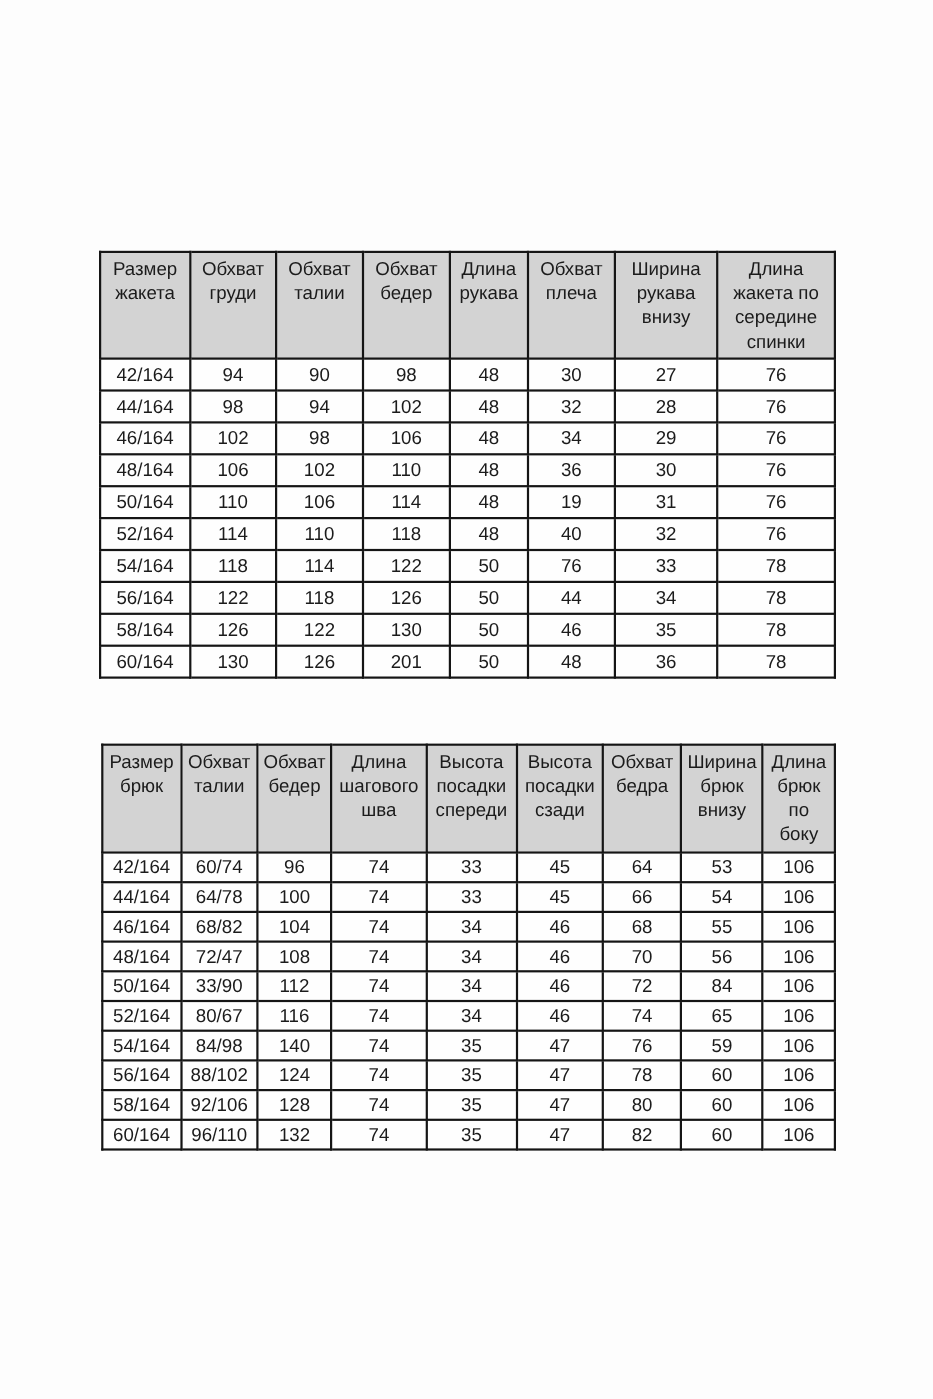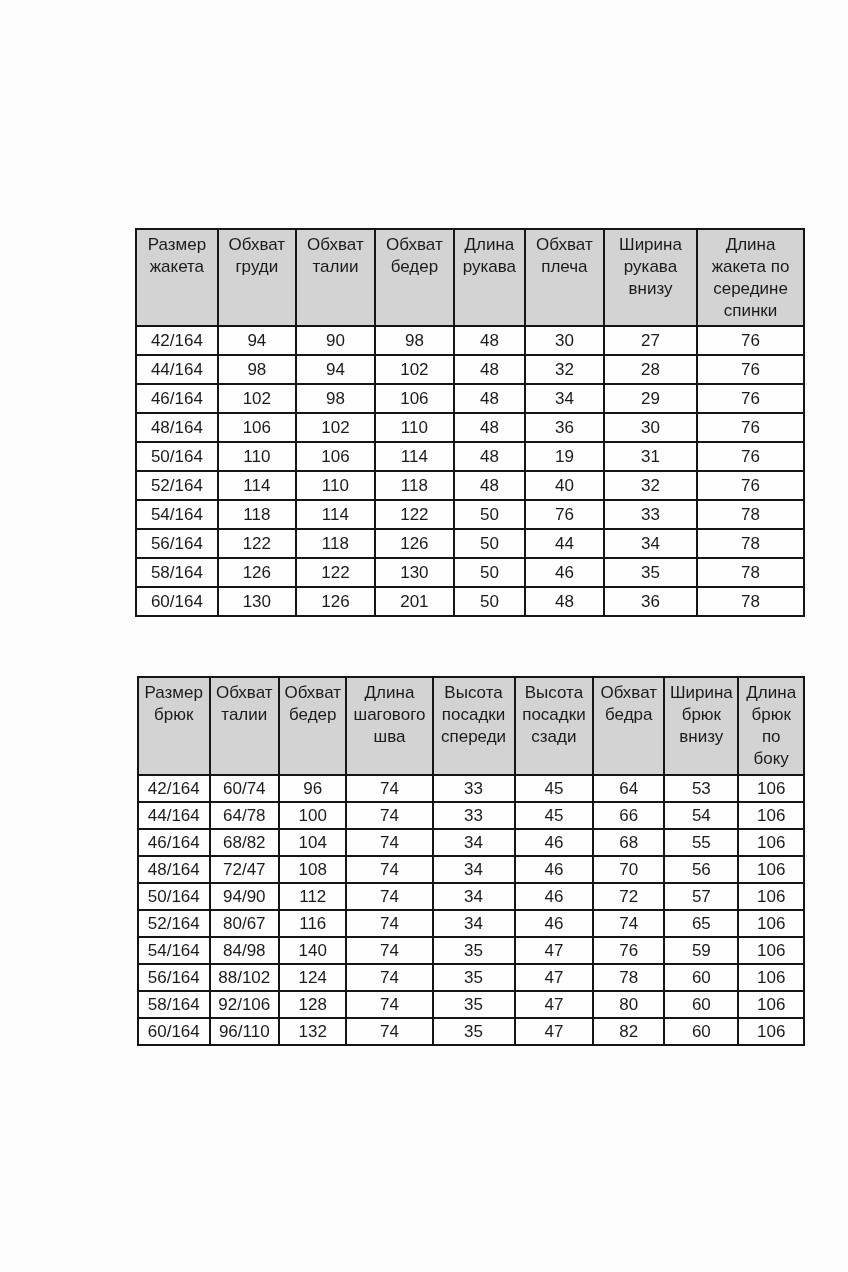--- a/index.html
+++ b/index.html
@@ -3,21 +3,21 @@
 <meta charset="utf-8">
 <style>
   html, body { margin:0; padding:0; }
   body {
     width:848px; height:1272px;
     background:#fdfdfd;
     font-family:"Liberation Sans", sans-serif;
     color:#1b1b1b;
     overflow:hidden;
   }
-  .canvas { position:relative; width:760px; height:1272px;margin-left:45px; }
+  .canvas { position:relative; width:760px; height:1272px; }
   table {
     border-collapse:collapse;
     position:absolute;
     table-layout:fixed;
   }
   #jacket-table { left:90px; top:228px; }
   #trousers-table { left:92px; top:676px; }
   th, td {
     border:2px solid #151515;
     text-align:center;
@@ -268,27 +268,27 @@
         <td>108</td>
         <td>74</td>
         <td>34</td>
         <td>46</td>
         <td>70</td>
         <td>56</td>
         <td>106</td>
       </tr>
       <tr>
         <td class="sz">50/164</td>
-        <td>94/90</td>
+        <td>33/90</td>
         <td>112</td>
         <td>74</td>
         <td>34</td>
         <td>46</td>
         <td>72</td>
-        <td>57</td>
+        <td>84</td>
         <td>106</td>
       </tr>
       <tr>
         <td class="sz">52/164</td>
         <td>80/67</td>
         <td>116</td>
         <td>74</td>
         <td>34</td>
         <td>46</td>
         <td>74</td>

